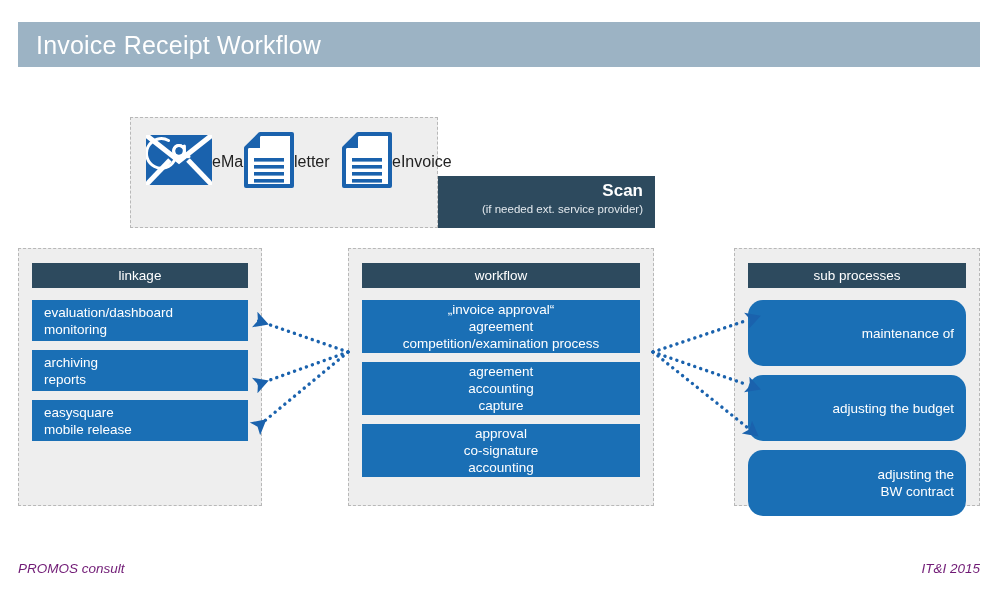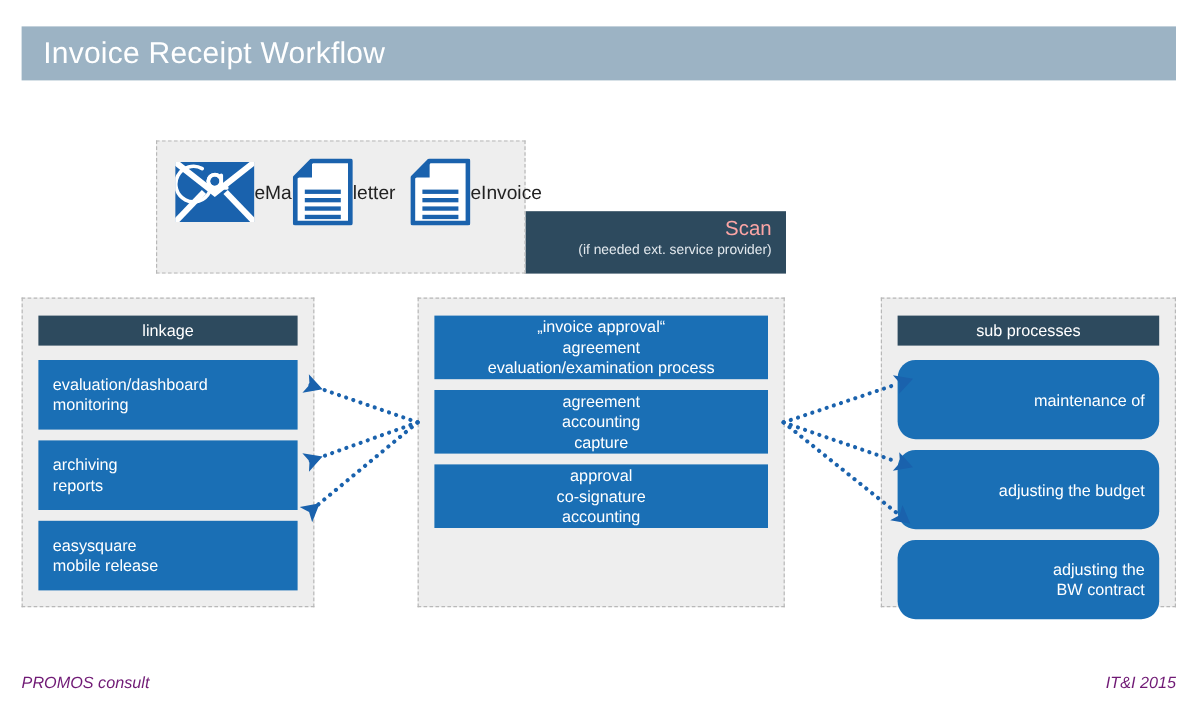--- a/index.html
+++ b/index.html
@@ -46,23 +46,23 @@
     width: 218px;
     height: 52px;
     background: #2d4a5e;
     box-sizing: border-box;
     padding: 5px 12px 6px 0;
     text-align: right;
     z-index: 1;
   }
   #scan-banner .scan-title {
     display: block;
-    color: #fca5a5;
+    color: #ffffff;
     font-size: 17px;
-    font-weight: normal;
+    font-weight: bold;
     line-height: 20px;
   }
   #scan-banner .scan-sub {
     display: block;
     color: #e3e9ee;
     font-size: 11.5px;
     line-height: 15px;
     margin-top: 1px;
     margin-left: 40px;
   }
@@ -133,21 +133,21 @@
     line-height: 17px;
     box-sizing: border-box;
     margin-bottom: 9px;
     display: flex;
     flex-direction: column;
     justify-content: center;
   }
   .box:last-child { margin-bottom: 0; }
   .box span { display: block; }
 
-  #panel-linkage  .box { height: 58px; text-align: left;   padding: 0 12px; }
+  #panel-linkage  .box { height: 41px; text-align: left;   padding: 0 12px; }
   #panel-workflow .box { height: 53px; text-align: center; padding: 0 10px; }
   #panel-sub      .box { height: 66px; text-align: right;  padding: 0 12px; border-radius: 15px; }
 
   
   #arrows {
     position: absolute;
     left: 0; top: 0;
     width: 1000px; height: 591px;
     z-index: 3;
     pointer-events: none;
@@ -239,25 +239,26 @@
     <span>reports</span>
   </div>
 
   <div class="box">
     <span>easysquare</span>
     <span>mobile release</span>
   </div>
 </div>
 
 <div class="column-panel" id="panel-workflow">
+  <div class="panel-header">workflow</div>
 
   <div class="box">
     <span>„invoice approval“</span>
     <span>agreement</span>
-    <span>evaluation/examination process</span>
+    <span>competition/examination process</span>
   </div>
 
   <div class="box">
     <span>agreement</span>
     <span>accounting</span>
     <span>capture</span>
   </div>
 
   <div class="box">
     <span>approval</span>

